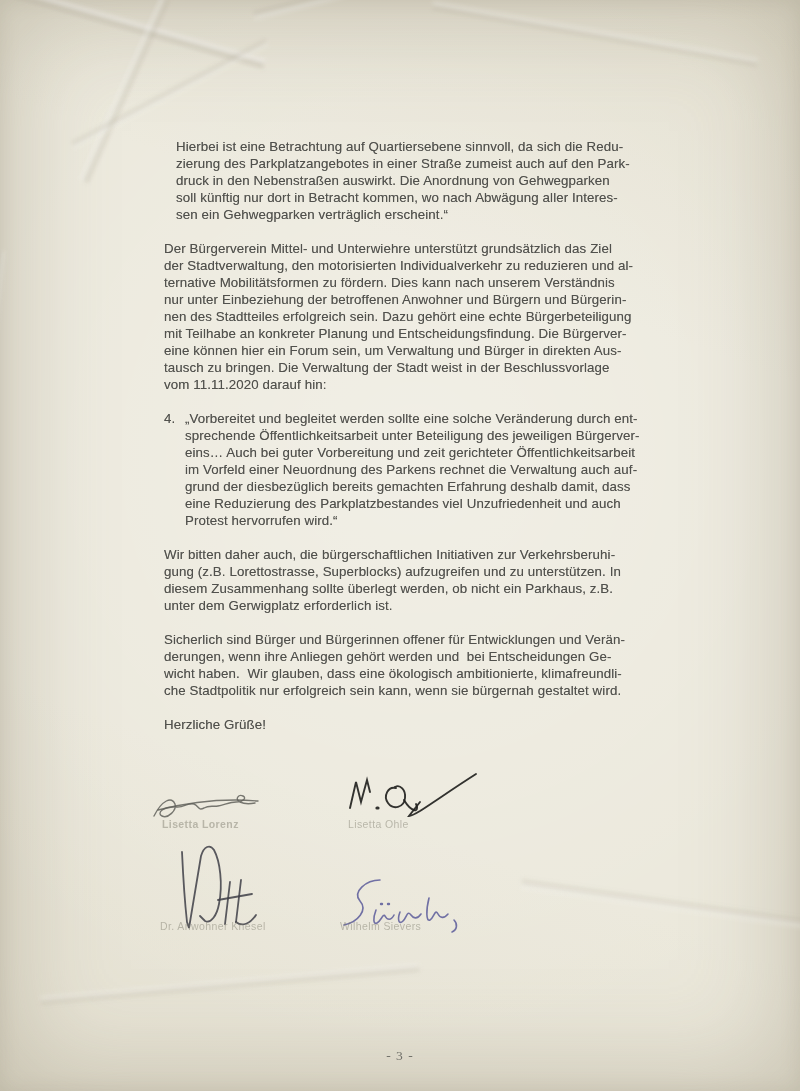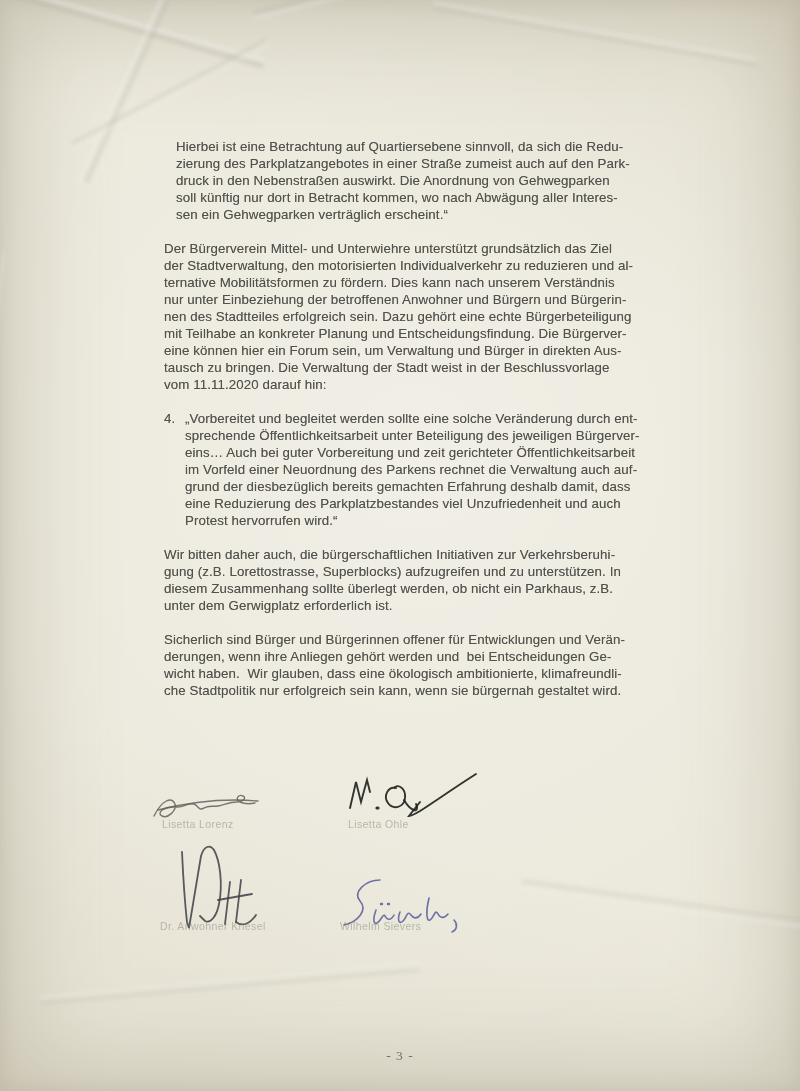--- a/index.html
+++ b/index.html
@@ -112,29 +112,30 @@
     <p class="para">Wir bitten daher auch, die bürgerschaftlichen Initiativen zur Verkehrsberuhi-
 gung (z.B. Lorettostrasse, Superblocks) aufzugreifen und zu unterstützen. In
 diesem Zusammenhang sollte überlegt werden, ob nicht ein Parkhaus, z.B.
 unter dem Gerwigplatz erforderlich ist.</p>
 
     <p class="para">Sicherlich sind Bürger und Bürgerinnen offener für Entwicklungen und Verän-
 derungen, wenn ihre Anliegen gehört werden und  bei Entscheidungen Ge-
 wicht haben.  Wir glauben, dass eine ökologisch ambitionierte, klimafreundli-
 che Stadtpolitik nur erfolgreich sein kann, wenn sie bürgernah gestaltet wird.</p>
 
+    <p class="para">Herzliche Grüße!</p>
   </div>
 
   <svg class="sig-svg" style="left:148px;top:776px;" width="122" height="55" viewBox="0 0 122 55">
     <g fill="none" stroke="rgba(98,98,92,0.85)" stroke-width="1.4" stroke-linecap="round">
       <path d="M6 40 C14 24 24 20 27 28 C29 34 20 43 14 40 C8 37 16 30 28 31 C36 32 40 26 46 28 C51 30 50 35 56 32 C61 29 65 31 70 30 C76 29 82 26 88 26 C95 26 99 22 95 20 C91 18 86 23 92 26 C96 28 102 28 107 27"></path>
       <path d="M10 34 C38 27 74 22 110 25"></path>
     </g>
   </svg>
-  <div class="sig-name" style="left:162px;top:818px;">Lisetta Lorenz</div>
+  <div class="sig-name" style="left:162px;top:818px;font-weight:bold;">Lisetta Lorenz</div>
 
   <svg class="sig-svg" style="left:336px;top:764px;" width="152" height="66" viewBox="0 0 152 66">
     <g fill="none" stroke="rgba(34,34,32,0.92)" stroke-width="1.9" stroke-linecap="round">
       <path d="M14 44 L20 18 L25 38 L31 16 L34 28"></path>
       <path d="M41 44 L42 44" stroke-width="3.2"></path>
       <path d="M60 24 C52 22 47 32 52 39 C57 46 68 44 69 34 C70 26 64 20 59 23"></path>
       <path d="M68 36 C71 41 74 45 78 46 C81 47 82 44 80 40"></path>
       <path d="M140 10 C118 24 98 38 84 47 C79 50 74 52 73 52 L84 38"></path>
     </g>
   </svg>

